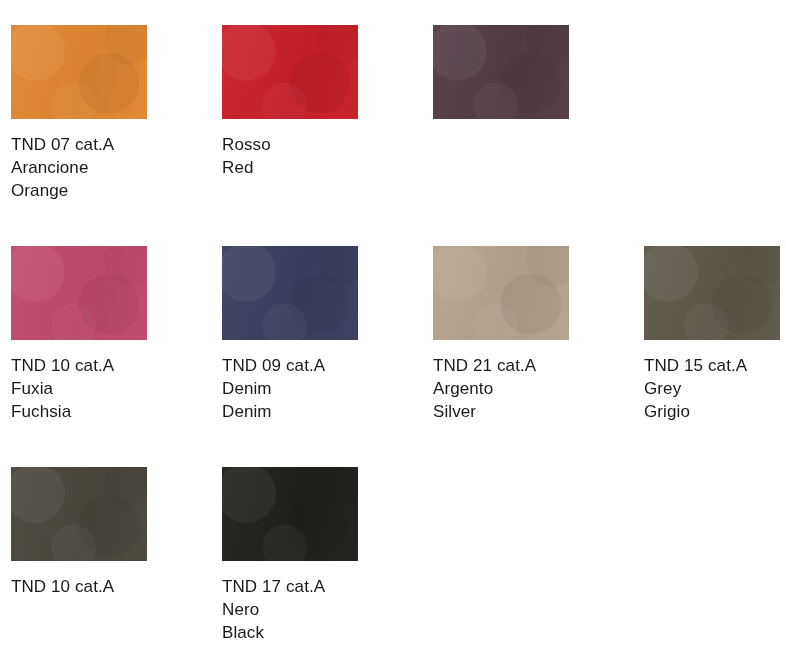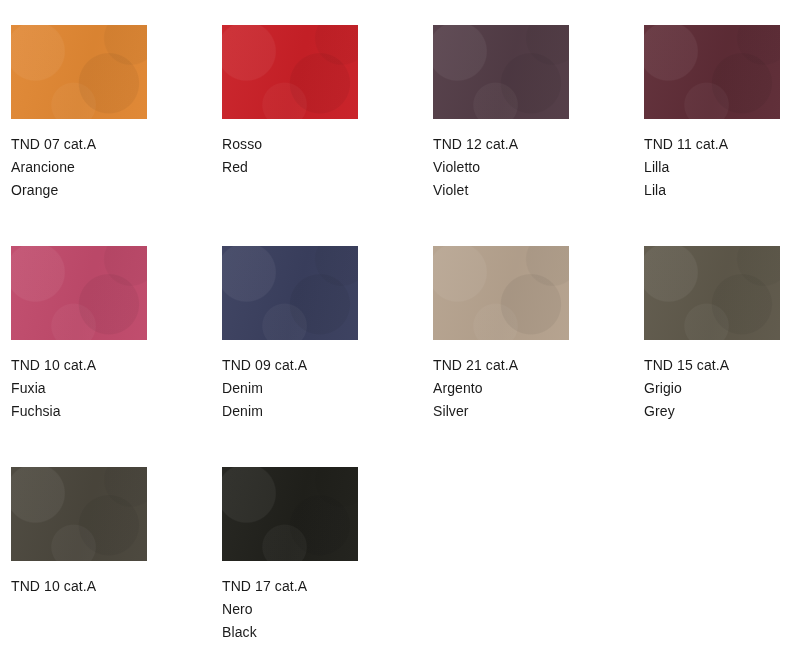--- a/index.html
+++ b/index.html
@@ -57,21 +57,21 @@
       linear-gradient(104deg, rgba(255,255,255,0.035) 0%, rgba(0,0,0,0.03) 55%, rgba(255,255,255,0.02) 100%);
     pointer-events: none;
   }
 
   .swatch-labels {
     padding-top: 14px;
     white-space: nowrap;
   }
 
   .swatch-label {
-    font-size: 14px;
+    font-size: 17px;
     line-height: 23px;
     letter-spacing: 0.1px;
     color: #1a1a1a;
   }
 </style>
 </head>
 <body style="background: rgb(255, 255, 255); color: rgb(26, 26, 26);">
 
 <div id="swatch-grid">
 
@@ -89,35 +89,22 @@
     <div class="swatch-cell">
       <div class="swatch-chip" style="background-color: rgb(201, 32, 39);"></div>
       <div class="swatch-labels">
         <div class="swatch-label">Rosso</div>
         <div class="swatch-label">Red</div>
       </div>
     </div>
 
     <div class="swatch-cell">
       <div class="swatch-chip" style="background-color: rgb(82, 60, 70);"></div>
-      <div class="swatch-labels">
-        <div class="swatch-label">TND 12 cat.A</div>
-        <div class="swatch-label">Violetto</div>
-        <div class="swatch-label">Violet</div>
-      </div>
     </div>
 
-    <div class="swatch-cell">
-      <div class="swatch-chip" style="background-color: rgb(94, 44, 54);"></div>
-      <div class="swatch-labels">
-        <div class="swatch-label">TND 11 cat.A</div>
-        <div class="swatch-label">Lilla</div>
-        <div class="swatch-label">Lila</div>
-      </div>
-    </div>
 
   </div>
 
   <div class="swatch-row">
 
     <div class="swatch-cell">
       <div class="swatch-chip" style="background-color: rgb(192, 74, 107);"></div>
       <div class="swatch-labels">
         <div class="swatch-label">TND 10 cat.A</div>
         <div class="swatch-label">Fuxia</div>
@@ -140,22 +127,22 @@
         <div class="swatch-label">TND 21 cat.A</div>
         <div class="swatch-label">Argento</div>
         <div class="swatch-label">Silver</div>
       </div>
     </div>
 
     <div class="swatch-cell">
       <div class="swatch-chip" style="background-color: rgb(94, 88, 74);"></div>
       <div class="swatch-labels">
         <div class="swatch-label">TND 15 cat.A</div>
+        <div class="swatch-label">Grey</div>
         <div class="swatch-label">Grigio</div>
-        <div class="swatch-label">Grey</div>
       </div>
     </div>
 
   </div>
 
   <div class="swatch-row">
 
     <div class="swatch-cell">
       <div class="swatch-chip" style="background-color: rgb(74, 70, 60);"></div>
       <div class="swatch-labels">

